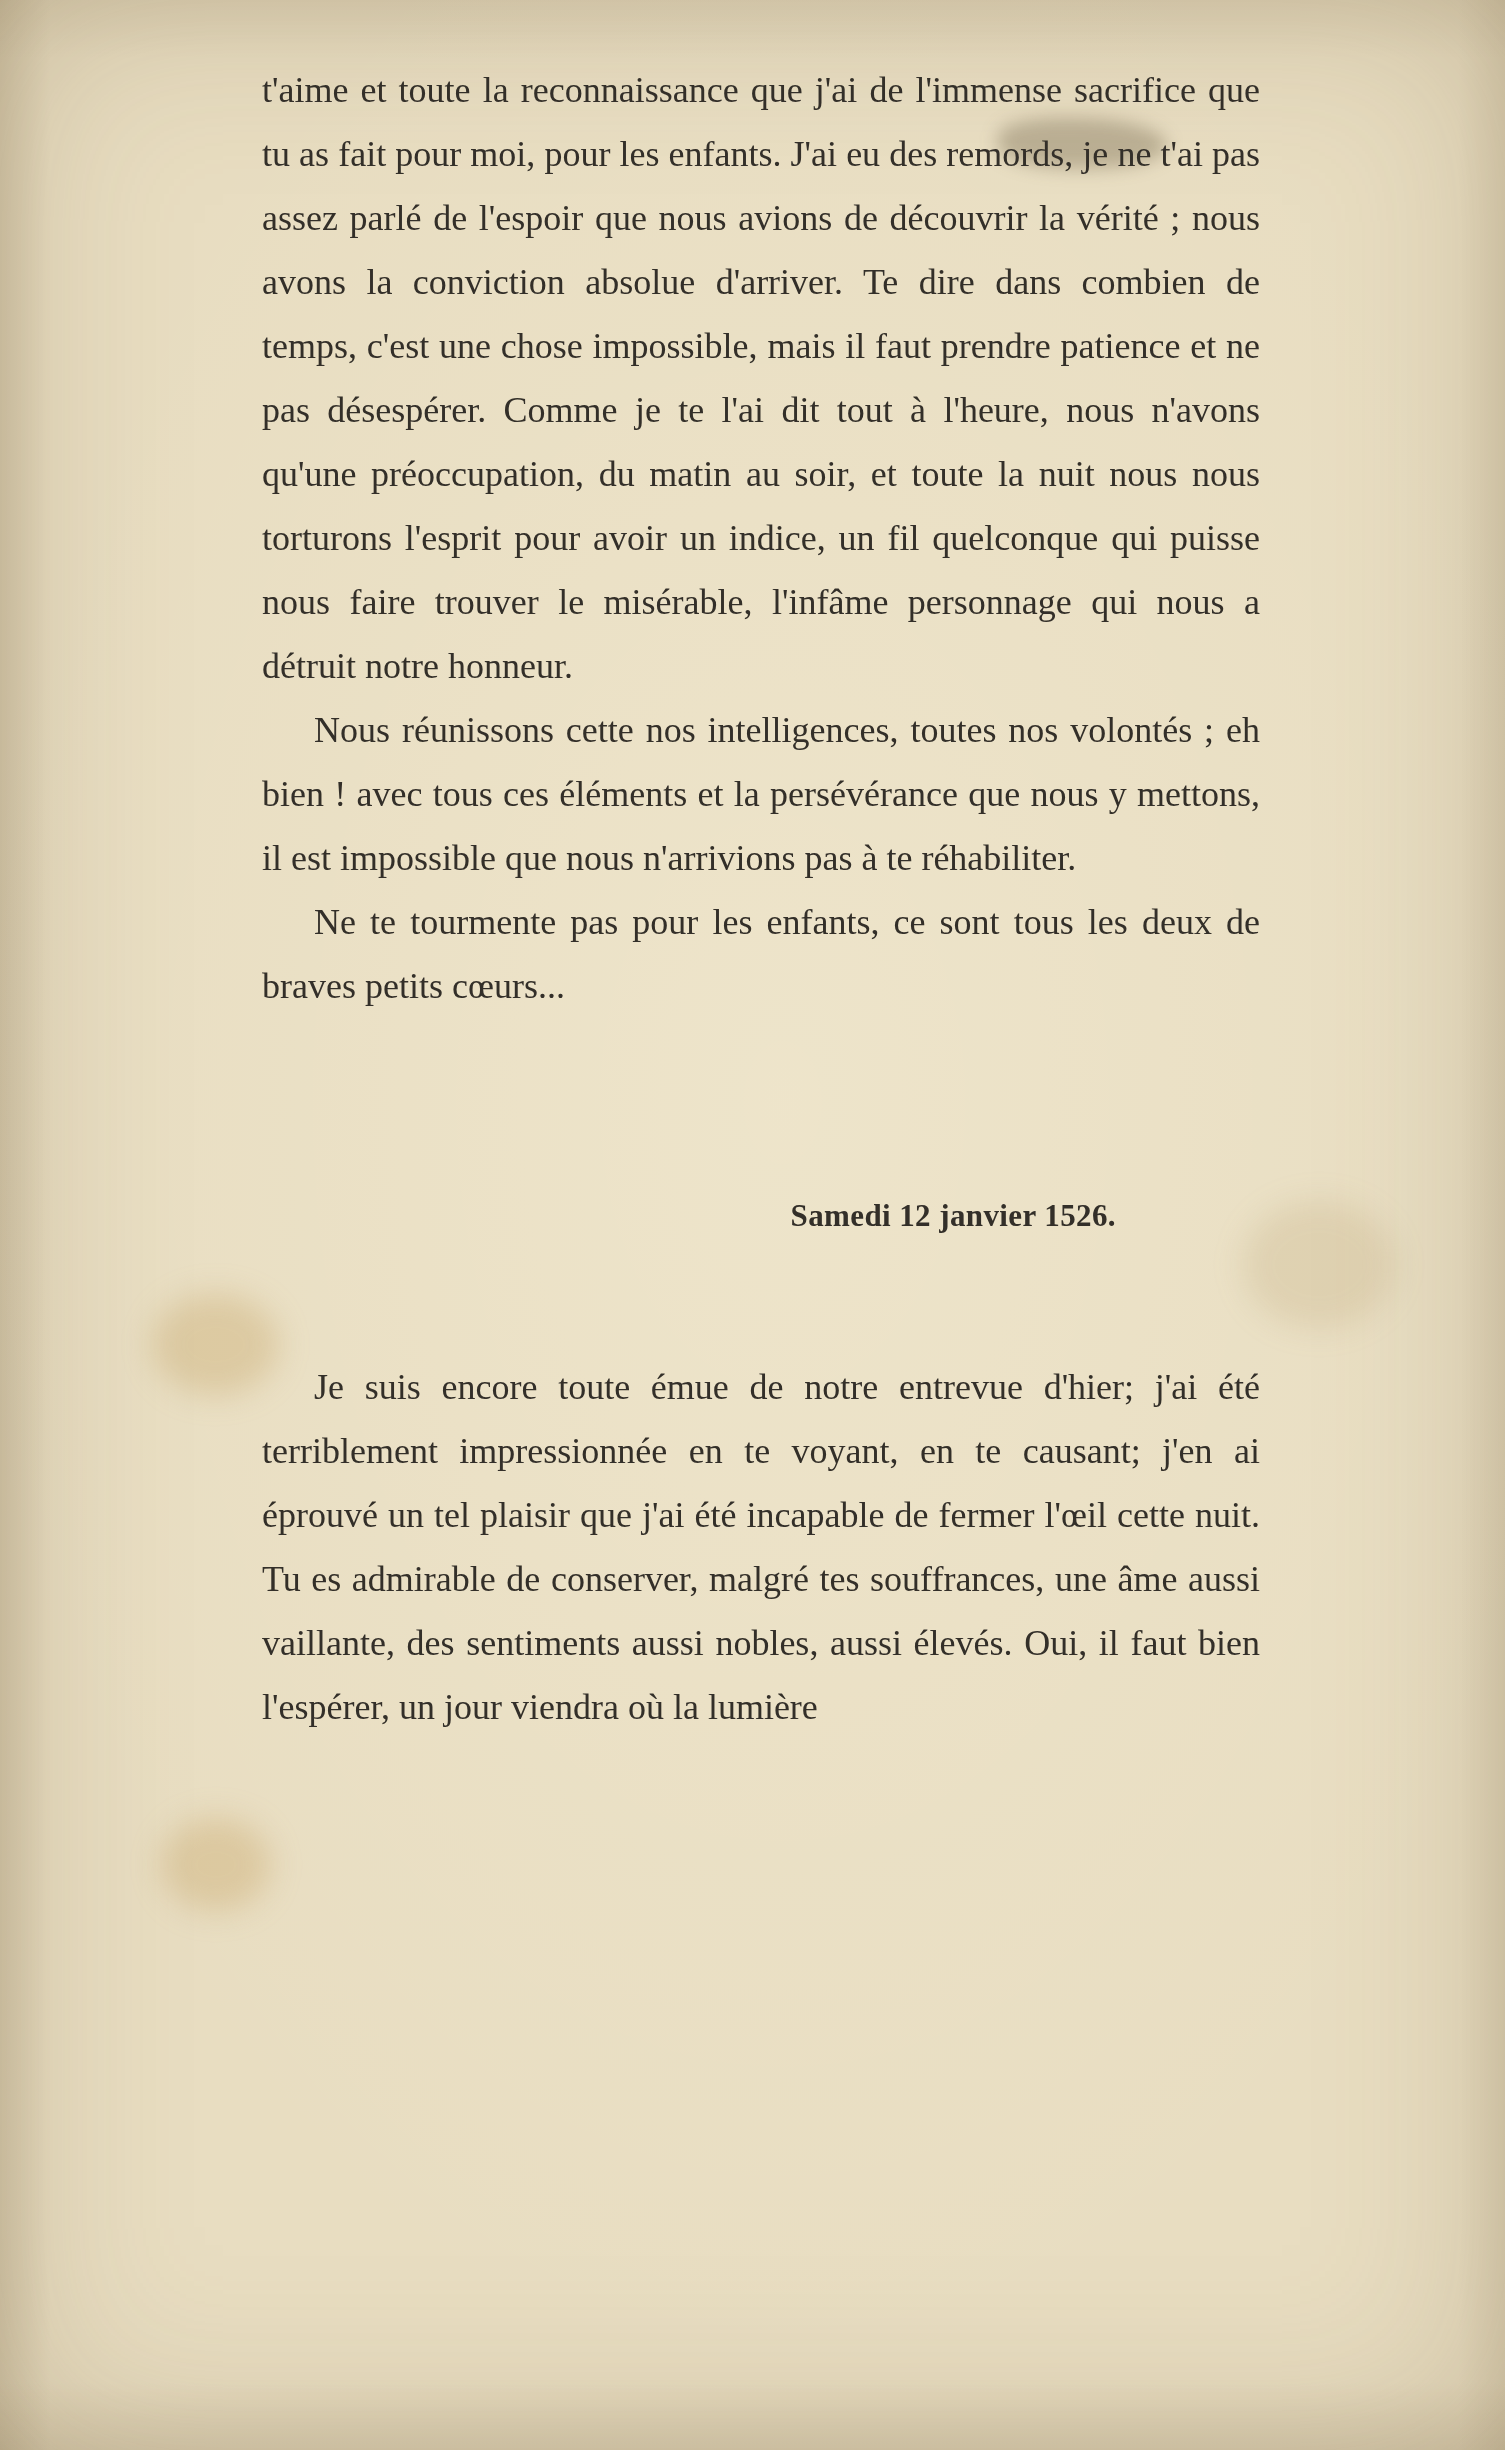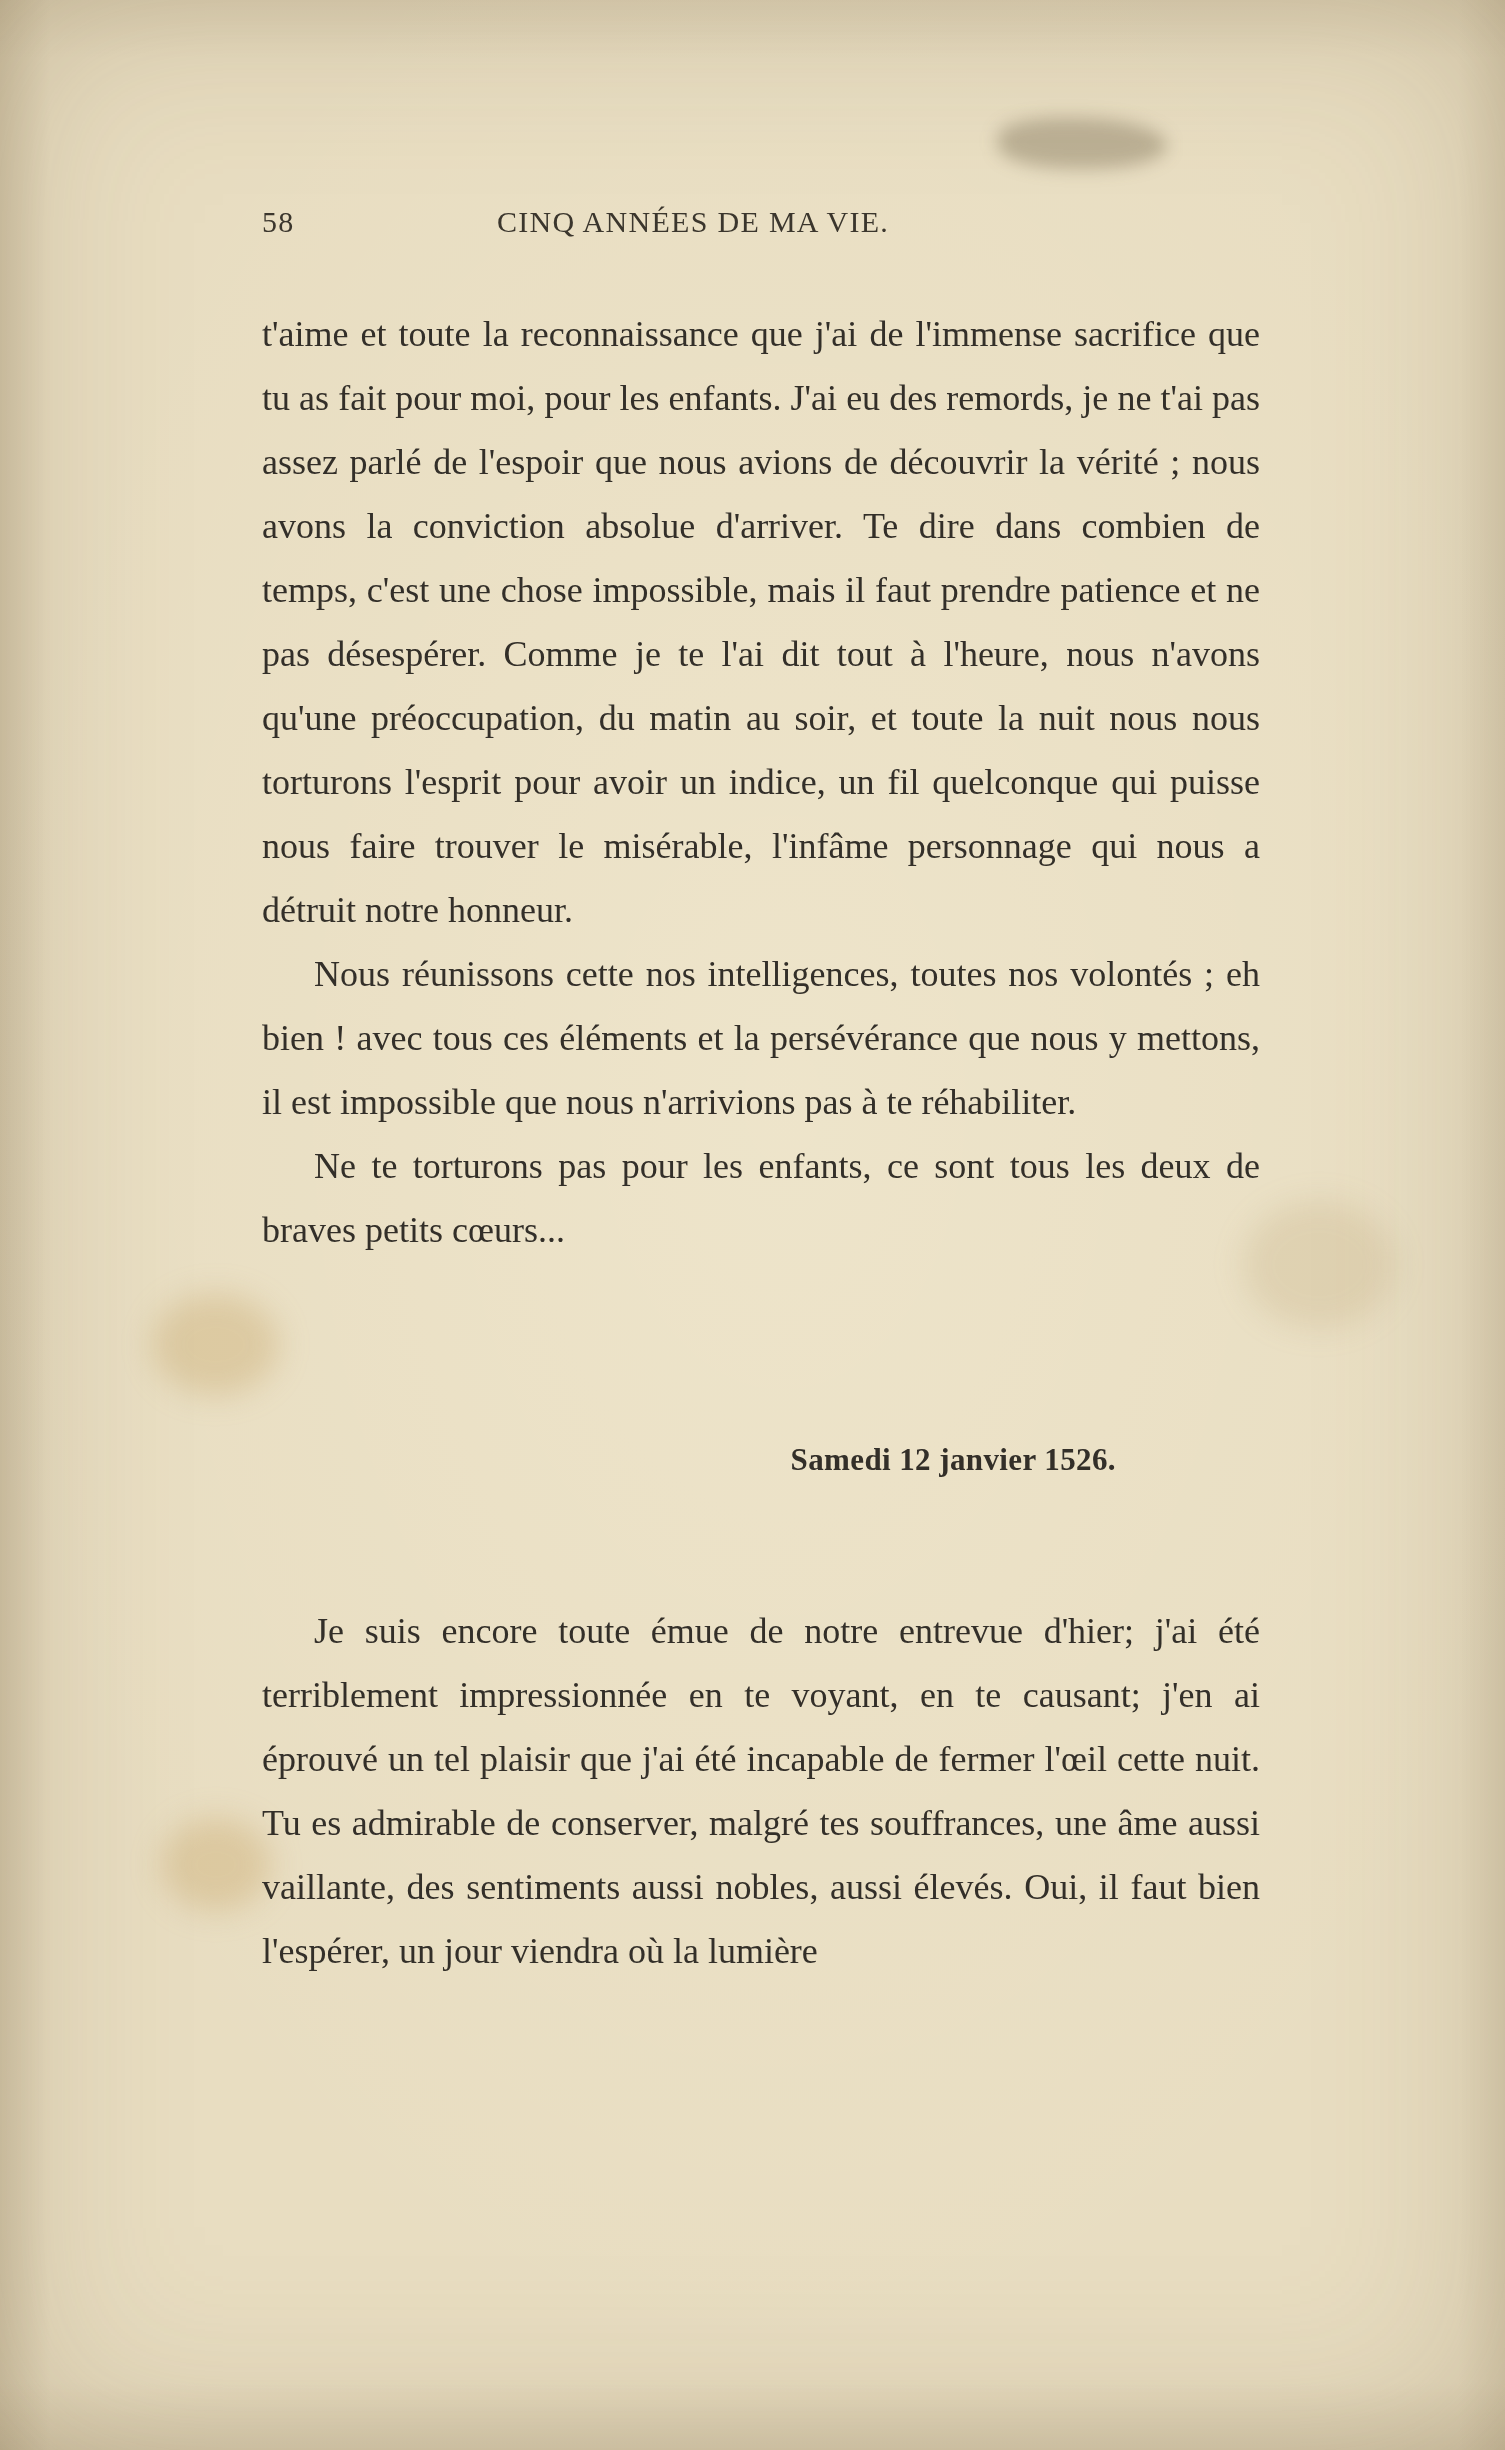--- a/index.html
+++ b/index.html
@@ -94,27 +94,23 @@
 </head>
 <body>
 
 <div class="page">
 
   <div class="stain stain-smudge-top"></div>
   <div class="stain stain-left-mid"></div>
   <div class="stain stain-left-low"></div>
   <div class="stain stain-right-mid"></div>
 
-  <header class="running-head">
-    <span class="page-num">58</span>
-    <span class="head-title">CINQ ANNÉES DE MA VIE.</span>
-  </header>
 
   <main class="text-block">
     <p class="para noindent">t'aime et toute la reconnaissance que j'ai de l'immense sacrifice que tu as fait pour moi, pour les enfants. J'ai eu des remords, je ne t'ai pas assez parlé de l'espoir que nous avions de découvrir la vérité ; nous avons la conviction absolue d'arriver. Te dire dans combien de temps, c'est une chose impossible, mais il faut prendre patience et ne pas désespérer. Comme je te l'ai dit tout à l'heure, nous n'avons qu'une préoccupation, du matin au soir, et toute la nuit nous nous torturons l'esprit pour avoir un indice, un fil quelconque qui puisse nous faire trouver le misérable, l'infâme personnage qui nous a détruit notre honneur.</p>
     <p class="para">Nous réunissons cette nos intelligences, toutes nos volontés ; eh bien ! avec tous ces éléments et la persévérance que nous y mettons, il est impossible que nous n'arrivions pas à te réhabiliter.</p>
-    <p class="para">Ne te torturons pas pour les enfants, ce sont tous les deux de braves petits cœurs...</p>
+    <p class="para">Ne te tourmente pas pour les enfants, ce sont tous les deux de braves petits cœurs...</p>
     <p class="date-line">Samedi 12 janvier 1526.</p>
     <p class="para">Je suis encore toute émue de notre entrevue d'hier; j'ai été terriblement impressionnée en te voyant, en te causant; j'en ai éprouvé un tel plaisir que j'ai été incapable de fermer l'œil cette nuit. Tu es admirable de conserver, malgré tes souffrances, une âme aussi vaillante, des sentiments aussi nobles, aussi élevés. Oui, il faut bien l'espérer, un jour viendra où la lumière</p>
   </main>
 
 </div>
 
 
 </body></html>

